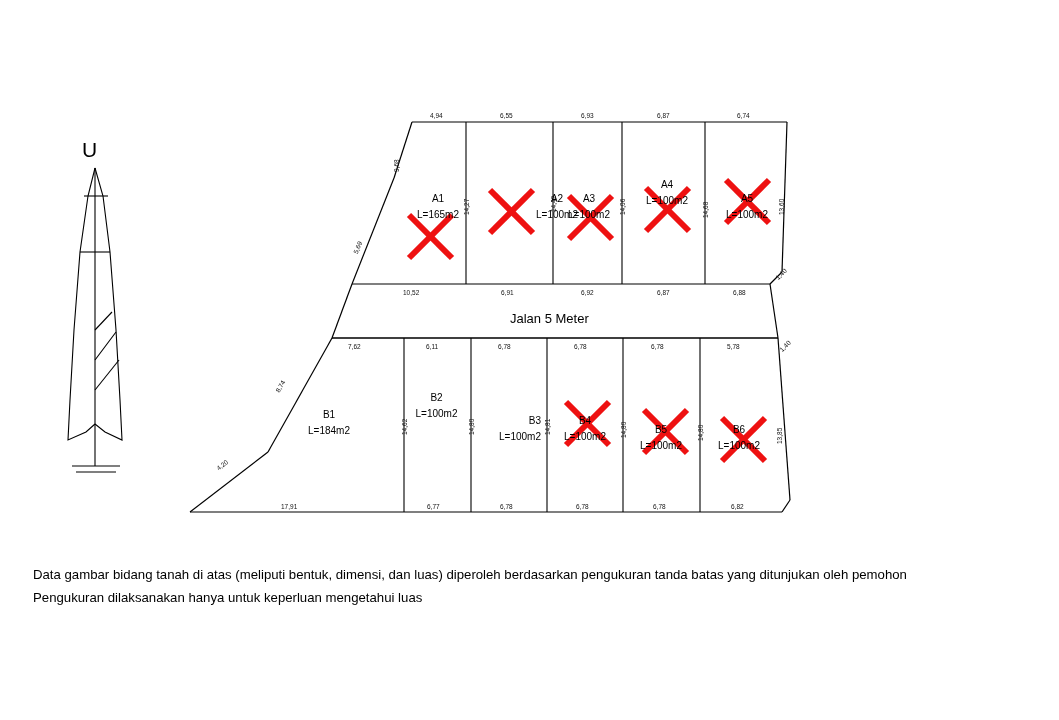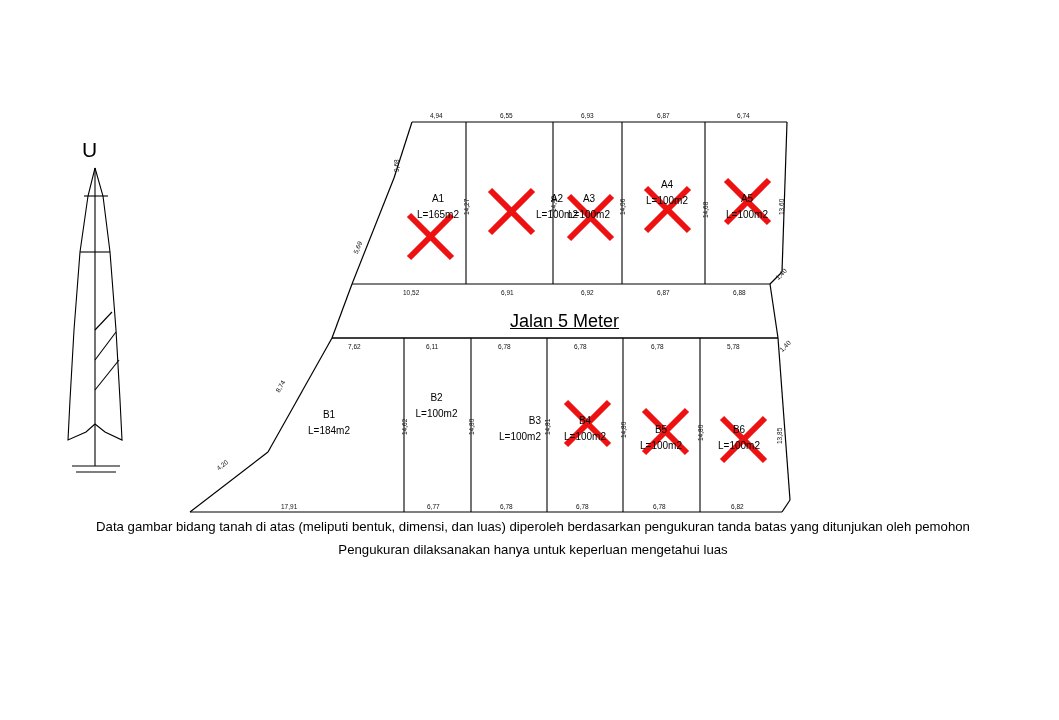--- a/index.html
+++ b/index.html
@@ -47,30 +47,28 @@
     position: absolute;
     font-size: 6.5px;
     color: #111;
     white-space: nowrap;
     transform-origin: 0 0;
   }
   .road-label {
     position: absolute;
     left: 510px;
     top: 311px;
-    font-size: 18px;
-    white-space: nowrap;
-    text-decoration: underline;
+    font-size: 13px;
+    white-space: nowrap;
   }
   .notes {
     position: absolute;
     left: 33px;
-    top: 516px;
+    top: 564px;
     width: 1000px;
-    text-align: center;
   }
   .notes .line {
     font-size: 13.2px;
     line-height: 1.72;
     white-space: nowrap;
   }
 </style>
 </head>
 <body>
 

